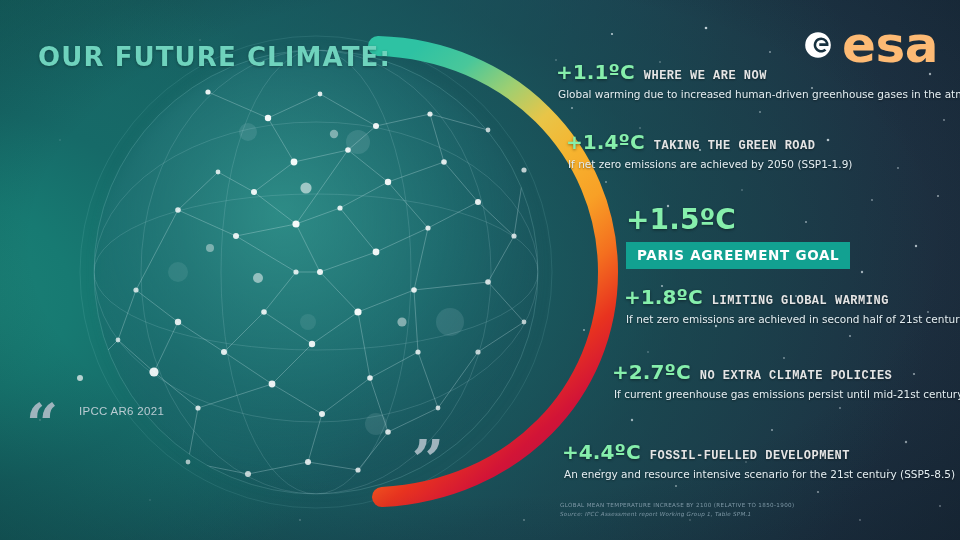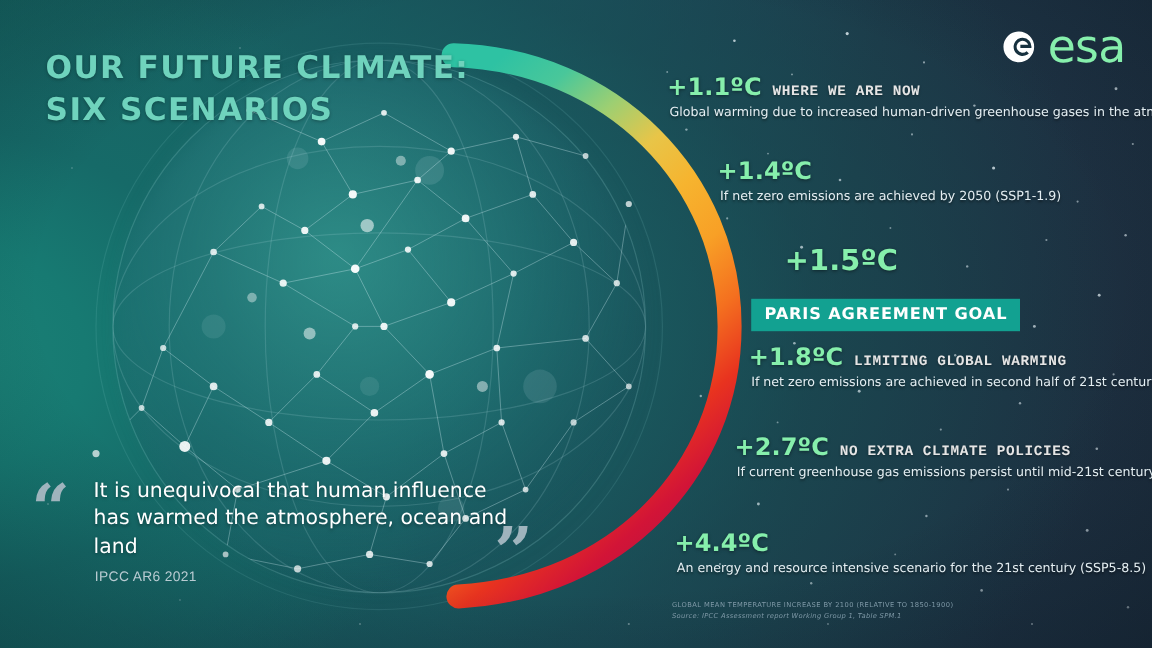--- a/index.html
+++ b/index.html
@@ -55,21 +55,21 @@
     line-height:1.33;
     color:#6fd3bd;
     text-shadow:0 1px 3px rgba(0,0,0,0.30);
   }
   .title span { display:block; }
 
   
   .esa { position:absolute; right:22px; top:20px; display:flex; align-items:center; gap:7px; }
   .esa-word {
     font-family:"DejaVu Sans", sans-serif;
-    font-weight:normal; font-size:38px; color:#86efac;
+    font-weight:bold; font-size:50px; color:#fdba74;
     letter-spacing:-0.5px; line-height:1;
   }
 
   
   .scenario { position:absolute; }
   .sc-head { display:flex; align-items:baseline; gap:9px; white-space:nowrap; }
   .sc-temp {
     font-family:"DejaVu Sans", sans-serif;
     font-weight:bold; font-size:20px; color:#86efac;
     letter-spacing:0.1px;
@@ -83,28 +83,28 @@
     text-shadow:0 1px 2px rgba(0,0,0,0.40);
     text-align:center;
   }
   .sc-desc {
     font-family:"DejaVu Sans", sans-serif;
     font-size:10.5px; color:#e4eef2;
     margin-top:4px; margin-left:2px; white-space:nowrap;
     text-shadow:0 1px 2px rgba(0,0,0,0.45);
   }
   .badge {
-    display:inline-block; margin-top:18px;
+    display:inline-block; margin-top:6px;
     background:#12a191; color:#ffffff;
     font-weight:bold; font-size:13.5px;
     letter-spacing:0.7px;
     padding:5px 11px 6px 11px;
     text-transform:uppercase;
   }
-  .sc-paris .sc-temp { font-size:24px;margin-left:28px; }
+  .sc-paris .sc-temp { font-size:28px; }
 
   
   .quote { position:absolute; left:26px; top:398px; width:400px; }
   .quote-text {
     font-family:"DejaVu Sans", sans-serif;
     font-size:17px; color:#ffffff; line-height:1.38;
     margin-left:52px;
     text-shadow:0 1px 3px rgba(0,0,0,0.35);
   }
   .quote-text span { display:block; }
@@ -342,21 +342,20 @@
         <stop offset="1.00" stop-color="#bd1240"></stop>
       </linearGradient>
     </defs>
     <path d="M 78 46 C 210 50, 308 150, 308 272 C 308 392, 214 490, 82 497" fill="none" stroke="url(#arcgrad)" stroke-width="20" stroke-linecap="round"></path>
   </svg>
 
   <div class="bg-vignette"></div>
 
   <div class="title">
     <span>OUR FUTURE CLIMATE:</span>
-    <span>SIX SCENARIOS</span>
   </div>
 
   <div class="esa">
     <svg width="34" height="34" viewBox="0 0 34 34">
       <path d="M17 1.8 A15.2 15.2 0 1 0 17 32.2 A15.2 15.2 0 0 1 17 1.8 Z" fill="#ffffff"></path>
       <circle cx="9.4" cy="17" r="2.5" fill="#17313f"></circle>
       <path d="M17 4.2 a12.8 12.8 0 1 1 0 25.6 a12.8 12.8 0 0 1 0 -25.6 Z" fill="#ffffff"></path>
       <circle cx="20.2" cy="17" r="9.0" fill="#ffffff"></circle>
       <path d="M20.2 9.4 a7.6 7.6 0 1 0 5.2 13.2 l-1.9 -1.9 a5.0 5.0 0 1 1 1.4 -5.4 h-6.6 v2.6 h9.2 a7.6 7.6 0 0 0 -7.3 -8.5 z" fill="#17313f"></path>
     </svg>
@@ -364,23 +363,24 @@
   </div>
 
   <div class="scenario" style="left:556px; top:60px;">
     <div class="sc-head">
       <div class="sc-temp">+1.1ºC</div>
       <div class="sc-name">WHERE WE ARE NOW</div>
     </div>
     <div class="sc-desc">Global warming due to increased human-driven greenhouse gases in the atmosphere</div>
   </div>
 
-  <div class="scenario" style="left:598px; top:130px;">
+  <div class="scenario" style="left:566px; top:130px;">
     <div class="sc-head">
       <div class="sc-temp">+1.4ºC</div>
+      <div class="sc-name">TAKING THE GREEN ROAD</div>
     </div>
     <div class="sc-desc">If net zero emissions are achieved by 2050 (SSP1-1.9)</div>
   </div>
 
   <div class="scenario sc-paris" style="left:626px; top:203px;">
     <div class="sc-temp">+1.5ºC</div>
     <div class="badge">PARIS AGREEMENT GOAL</div>
   </div>
 
   <div class="scenario" style="left:624px; top:285px;">
@@ -395,30 +395,27 @@
     <div class="sc-head">
       <div class="sc-temp">+2.7ºC</div>
       <div class="sc-name">NO EXTRA CLIMATE POLICIES</div>
     </div>
     <div class="sc-desc">If current greenhouse gas emissions persist until mid-21st century (SSP2-4.5)</div>
   </div>
 
   <div class="scenario" style="left:562px; top:440px;">
     <div class="sc-head">
       <div class="sc-temp">+4.4ºC</div>
+      <div class="sc-name">FOSSIL-FUELLED DEVELOPMENT</div>
     </div>
     <div class="sc-desc">An energy and resource intensive scenario for the 21st century (SSP5-8.5)</div>
   </div>
 
   <div class="quote">
     <div class="qmark qmark-open">“</div>
-    <div class="quote-text">
-      <span>It is unequivocal that human influence</span>
-      <span>has warmed the atmosphere, ocean and land</span>
-    </div>
     <div class="qmark qmark-close">”</div>
     <div class="quote-src">IPCC AR6 2021</div>
   </div>
 
   <div class="footnote">
     <div class="fn1">GLOBAL MEAN TEMPERATURE INCREASE BY 2100 (RELATIVE TO 1850-1900)</div>
     <div class="fn2">Source: IPCC Assessment report Working Group 1, Table SPM.1</div>
   </div>
 
 </div>

